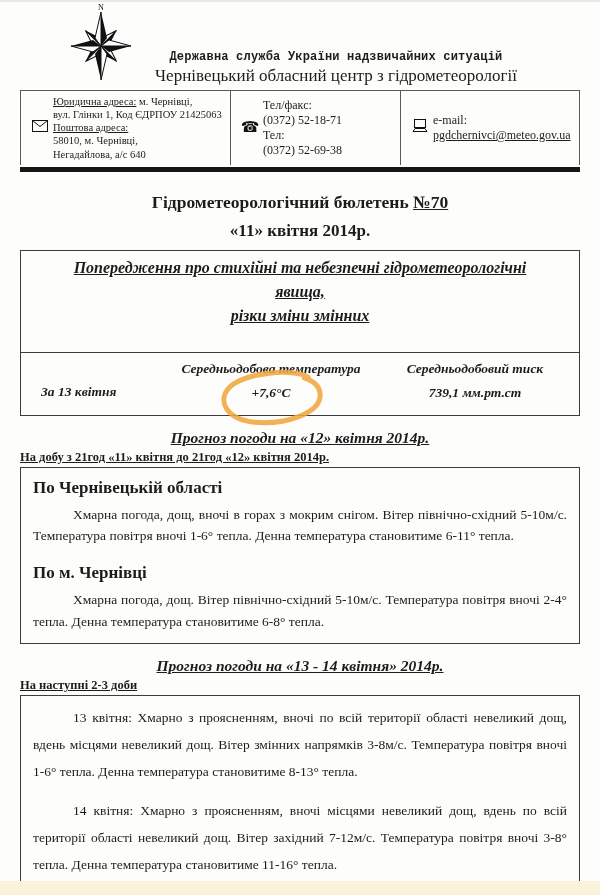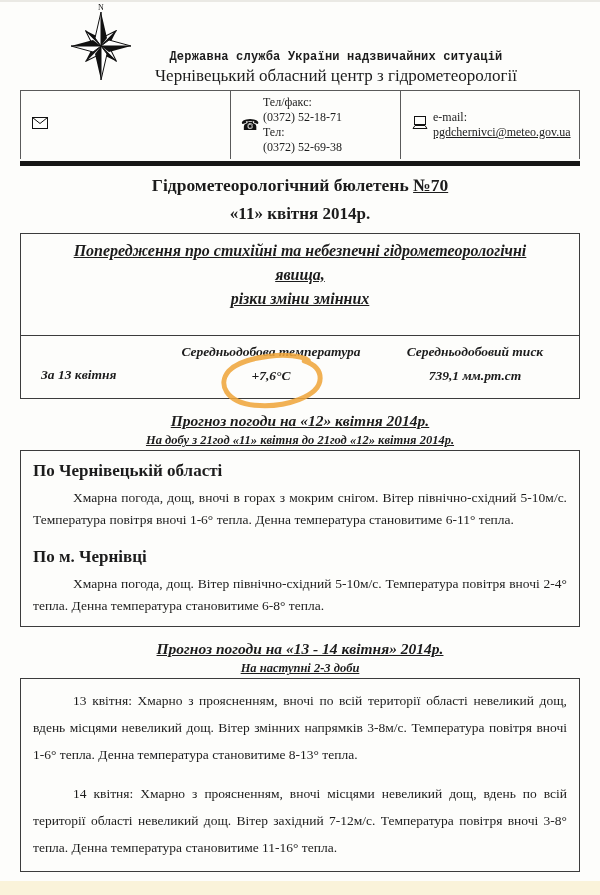--- a/index.html
+++ b/index.html
@@ -33,21 +33,21 @@
   .contact-cell { display:flex; align-items:center; padding:4px 6px; }
   .cell-addr { width:210px; border-right:1px solid #5a5a5a; }
   .cell-phone { width:170px; border-right:1px solid #5a5a5a; font-size:12px; }
   .cell-email { flex:1; font-size:12px; }
   .contact-icon { flex:0 0 26px; text-align:center; color:#111; }
   .phone-glyph { font-family:"DejaVu Sans", sans-serif; font-size:15px; }
   .u { text-decoration:underline; }
   .double-rule { margin:2px 20px 0 20px; border-top:3px solid #161616; border-bottom:2px solid #161616; height:4px; }
 
   
-  .bulletin-title { text-align:center; font-weight:bold; font-size:17.5px; margin-top:9px; }
+  .bulletin-title { text-align:center; font-weight:bold; font-size:17.5px; margin-top:20px; }
   .bulletin-date  { text-align:center; font-weight:bold; font-size:17px; margin-top:8px; }
 
   .content { margin:0 20px; }
   .box { border:1px solid #3c3c3c; background:transparent; }
 
   
   .warning-box { margin-top:9px; }
   .warning-heading {
     text-align:center; font-weight:bold; font-style:italic;
     font-size:16px; text-decoration:underline; line-height:1.5;
@@ -69,21 +69,21 @@
     transform:translate(-50%,-44%) rotate(-6deg);
     pointer-events:none;
   }
 
   
   .section-heading {
     text-align:center; font-weight:bold; font-style:italic;
     font-size:15.5px; text-decoration:underline; margin-top:13px;
   }
   .section-subheading {
-    text-align:center; font-weight:bold; font-style:italic;
+    text-align:left; font-weight:bold; 
     font-size:12.5px; text-decoration:underline; margin-top:3px; margin-bottom:2px;
   }
   .section-heading-plain {
     text-align:center; font-weight:bold; font-style:italic;
     font-size:16px; margin-top:15px; margin-bottom:6px;
   }
 
   .fbox { padding:8px 12px 10px 12px; font-size:13.5px; }
   .area-label { font-weight:bold; font-size:17px; margin:2px 0 6px 0; }
   .fpara { text-align:justify; text-indent:40px; }
@@ -130,20 +130,27 @@
     </div>
   </div>
 
   <div class="contact-table">
     <div class="contact-cell cell-addr">
       <span class="contact-icon">
         <svg width="16" height="12" viewBox="0 0 16 12">
             <rect x="0.5" y="0.5" width="15" height="11" fill="none" stroke="#111" stroke-width="1"></rect>
             <path d="M0.5,0.5 L8,6.5 L15.5,0.5" fill="none" stroke="#111" stroke-width="1"></path>
           </svg>
+      </span>
+      <span>
+        <span class="u">Юридична адреса:</span><span> м. Чернівці,</span><br>
+        <span>вул. Глінки 1, Код ЄДРПОУ 21425063</span><br>
+        <span class="u">Поштова адреса:</span><br>
+        <span>58010, м. Чернівці,</span><br>
+        <span>Негадайлова, а/с 640</span>
       </span>
     </div>
     <div class="contact-cell cell-phone">
       <span class="contact-icon phone-glyph">☎</span>
       <span>
         <span>Тел/факс:</span><br>
         <span>(0372) 52-18-71</span><br>
         <span>Тел:</span><br>
         <span>(0372) 52-69-38</span>
       </span>

